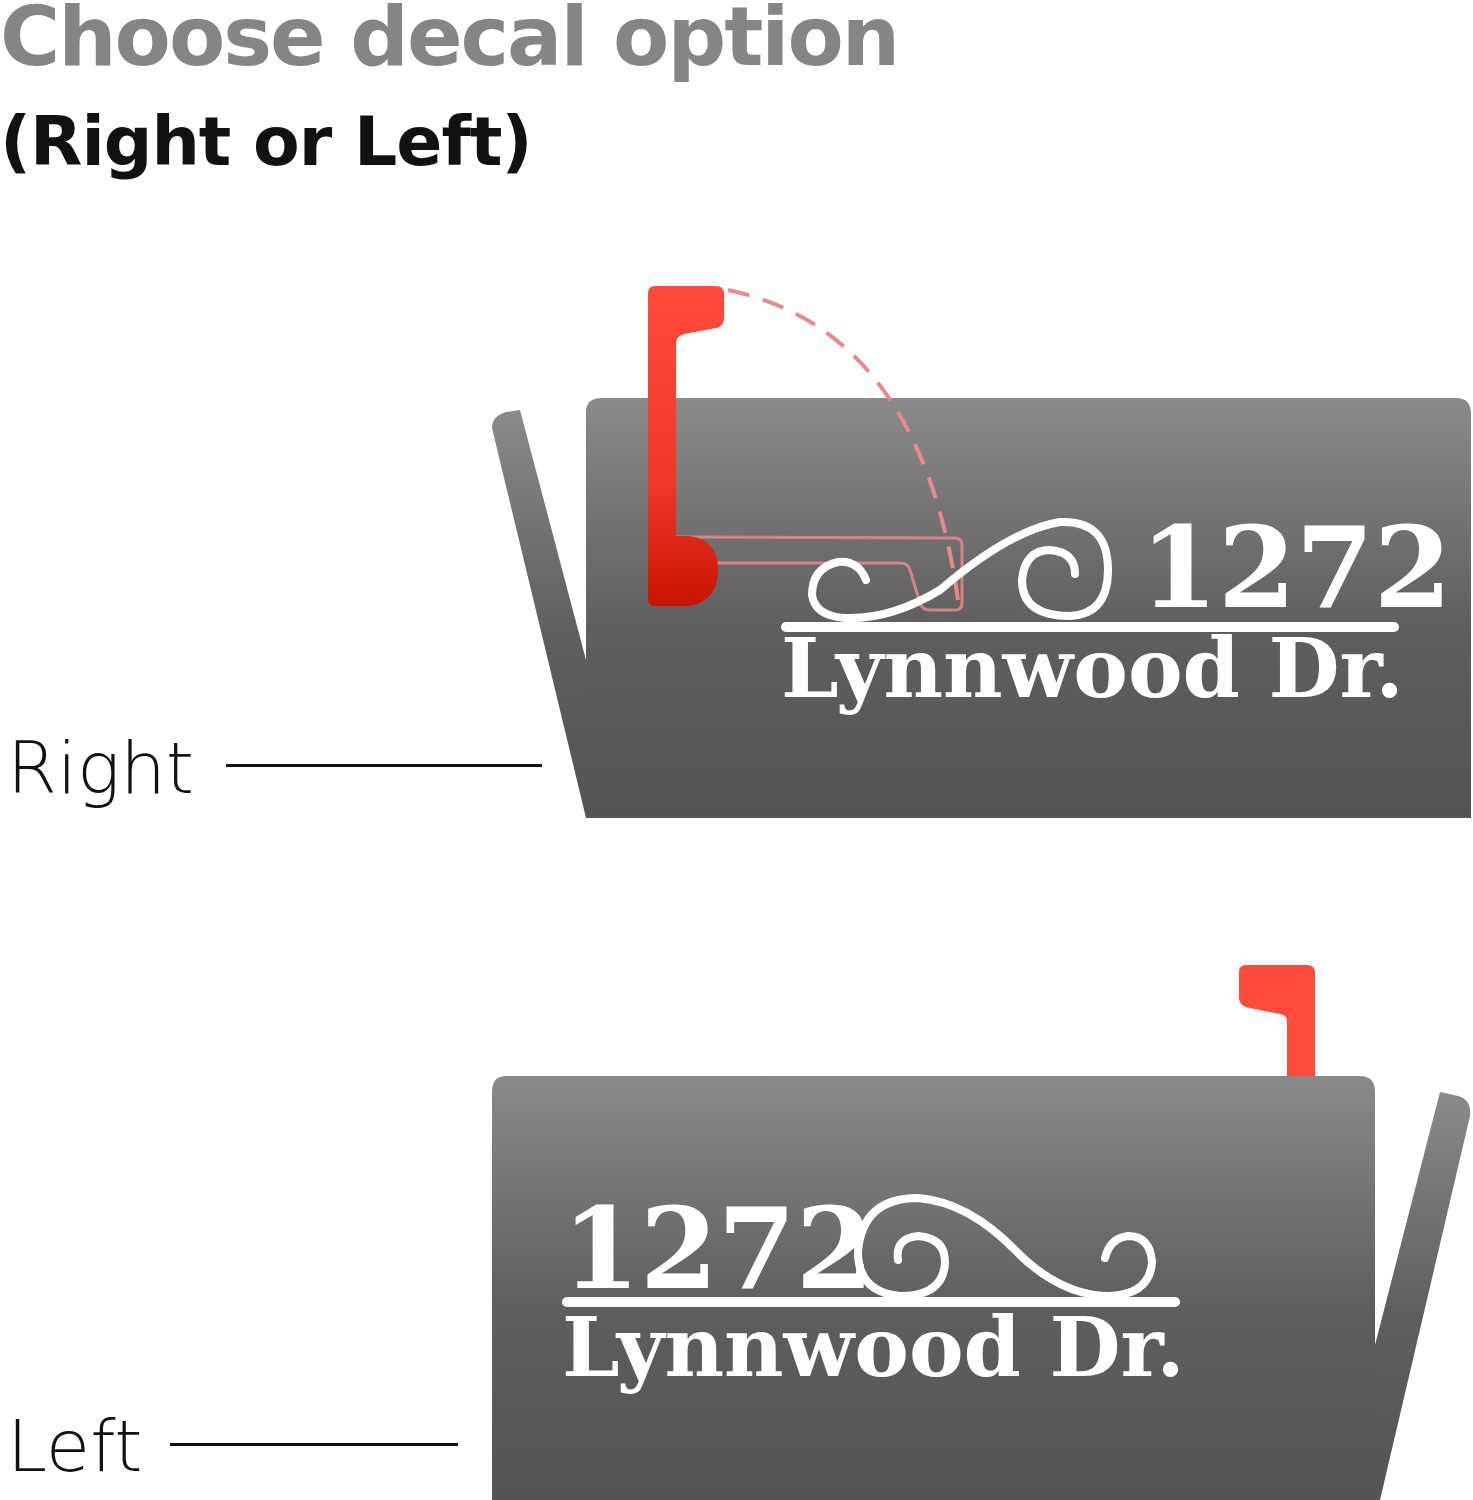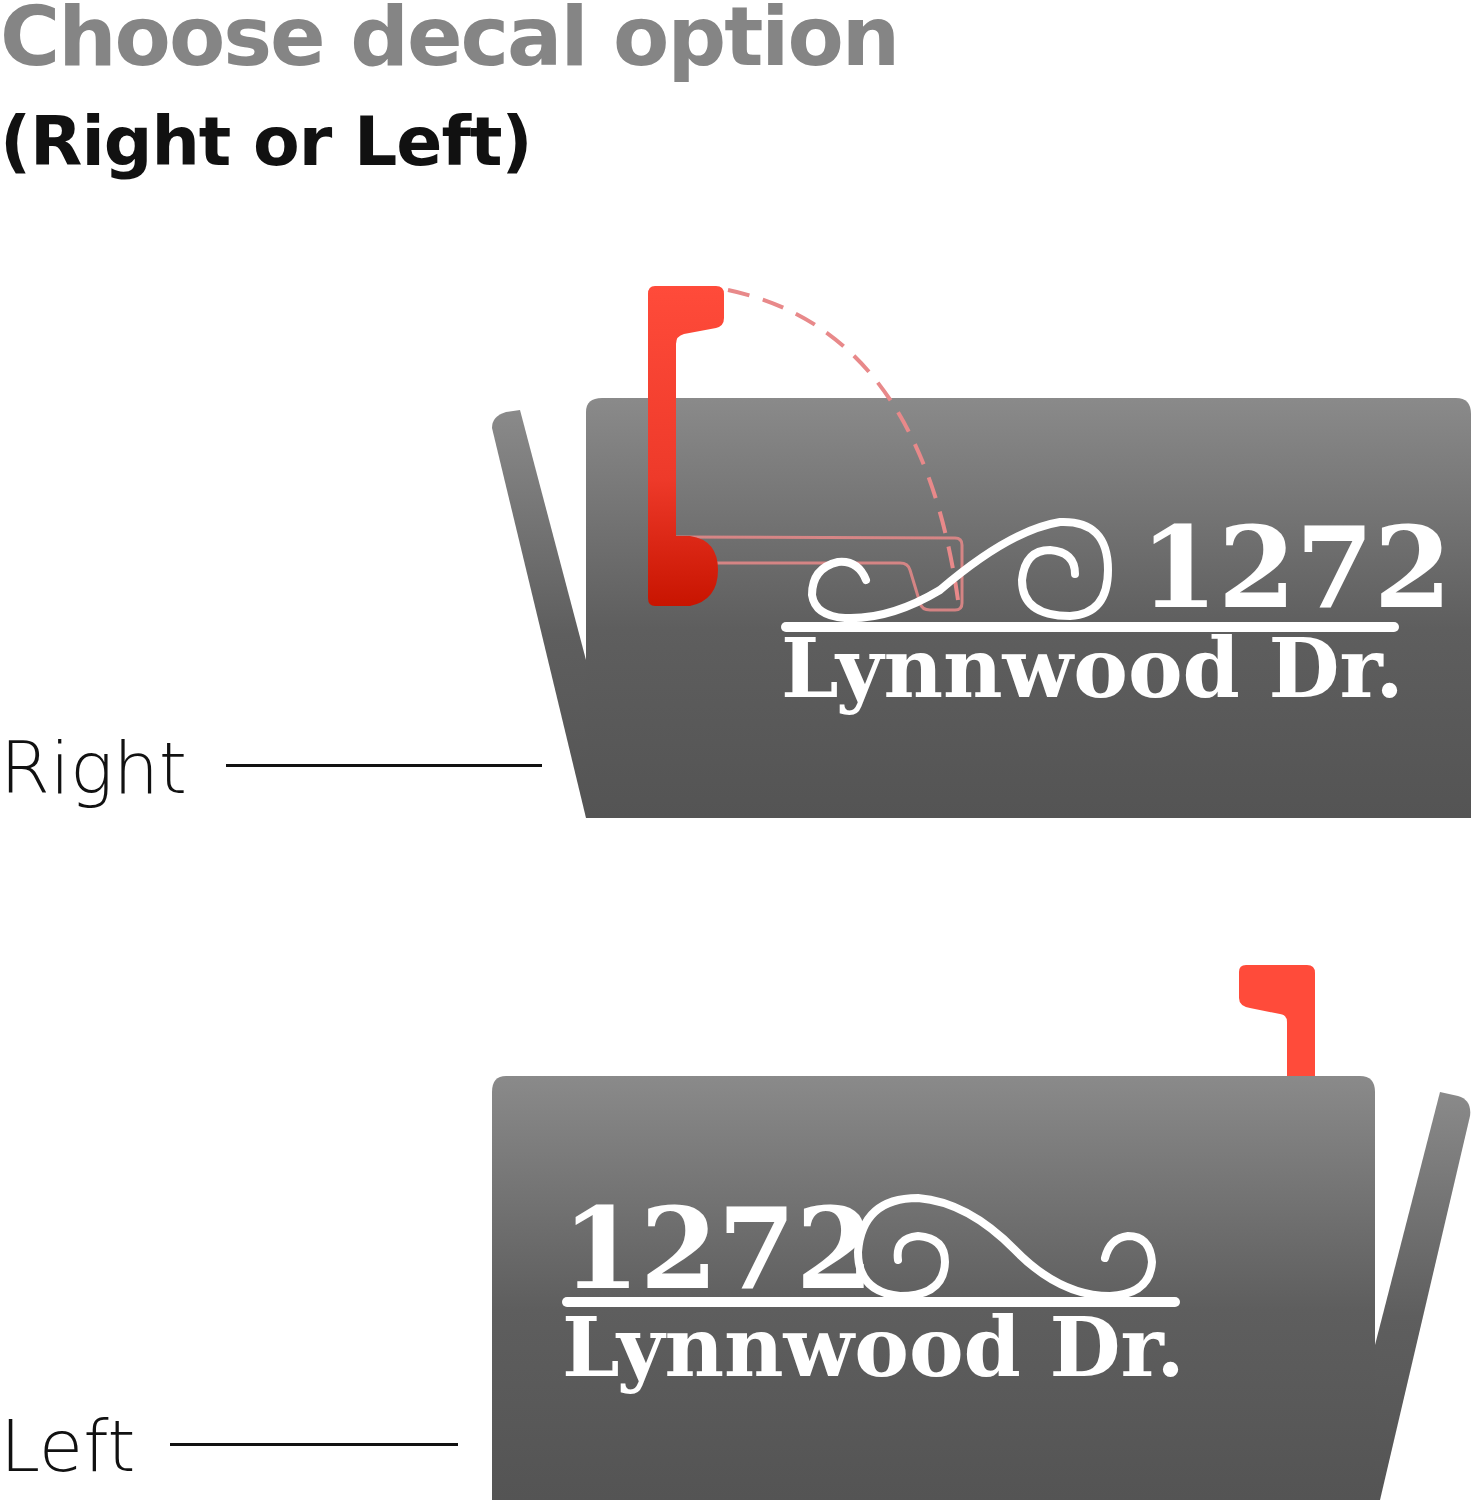--- a/index.html
+++ b/index.html
@@ -1,19 +1,19 @@
 <!DOCTYPE html>
 <html><head>
 <meta charset="utf-8">
 <style>
   html, body { margin: 0; padding: 0; background: #ffffff; }
   body { width: 1473px; height: 1500px; position: relative; overflow: hidden; font-family: "Liberation Sans", sans-serif; }
   .title { position: absolute; left: 0; top: -4px; font-family: "DejaVu Sans", sans-serif; font-weight: bold; font-size: 82px; letter-spacing: -2px; color: #858585; margin: 0; line-height: 1; }
   .subtitle { position: absolute; left: 0; top: 108px; font-family: "DejaVu Sans", sans-serif; font-weight: 700; font-size: 68px; color: #111; line-height: 1; letter-spacing: -1px; }
-  .label { position: absolute; font-family: "DejaVu Sans", sans-serif; font-size: 72px; color: #111; line-height: 1; font-weight: 300; }
+  .label { position: absolute; font-family: "DejaVu Sans", sans-serif; font-size: 72px; color: #111; line-height: 1; font-weight: 300; padding-left: 7px; }
   .leader { position: absolute; height: 3px; background: #111; }
   svg.art { position: absolute; left: 0; top: 0; }
   .decal-text { font-family: "DejaVu Serif", "Liberation Serif", serif; font-weight: bold; fill: #ffffff; }
 </style>
 </head>
 <body>
 
 <h1 class="title">Choose decal option</h1>
 <div class="subtitle">(Right or Left)</div>
 

